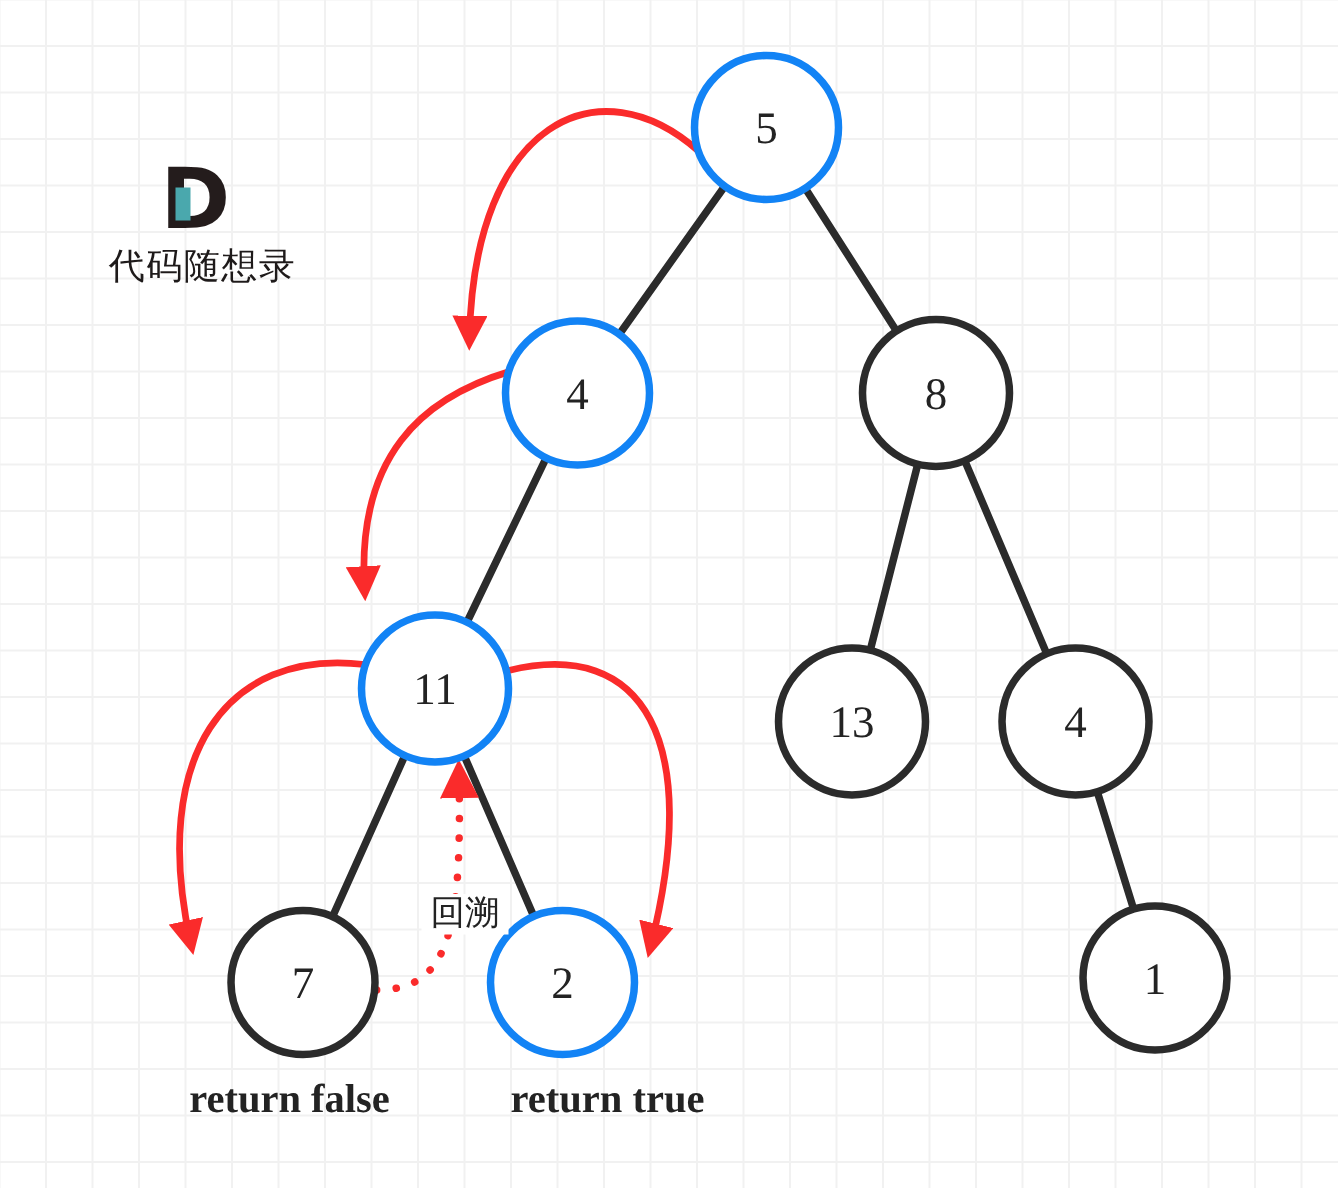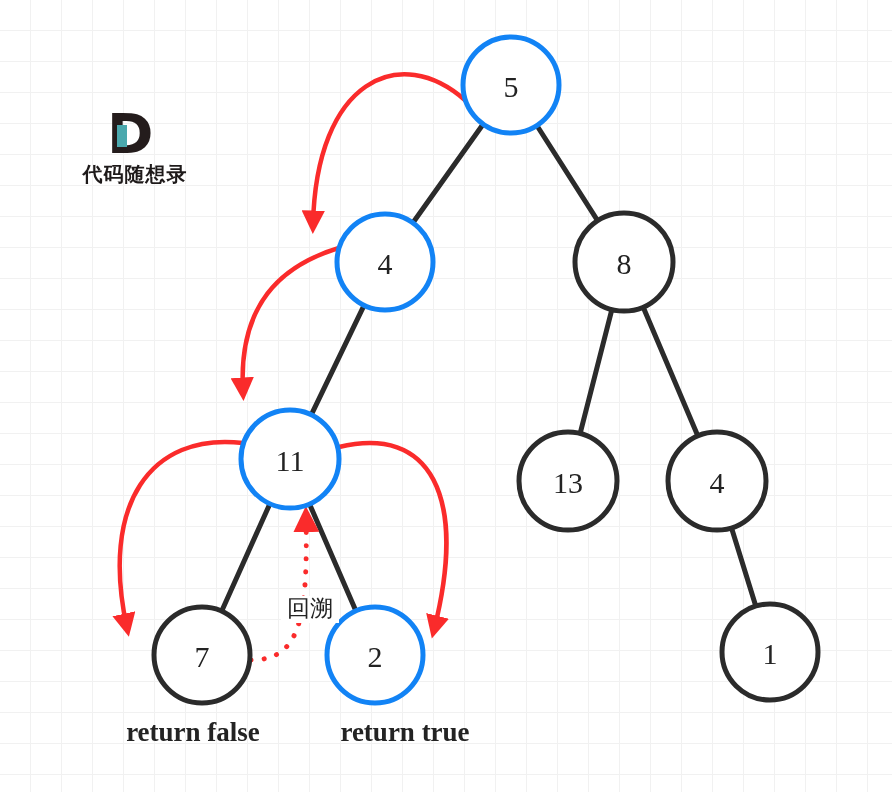--- a/index.html
+++ b/index.html
@@ -59,22 +59,22 @@
   .logo-bar {
     position: absolute;
     left: 10px;
     top: 13px;
     width: 10px;
     height: 22px;
     background: #4aa8ad;
   }
   .logo-text {
     font-family: "DejaVu Sans", "Liberation Sans", sans-serif;
-    font-weight: 700;
-    font-size: 20px;
+    font-weight: 400;
+    font-size: 24px;
     color: #1e1a1a;
     letter-spacing: 1px;
     white-space: nowrap;
   }
   
   .node-label {
     font-family: "Liberation Serif", serif;
     font-size: 30px;
     fill: #232323;
     text-anchor: middle;

